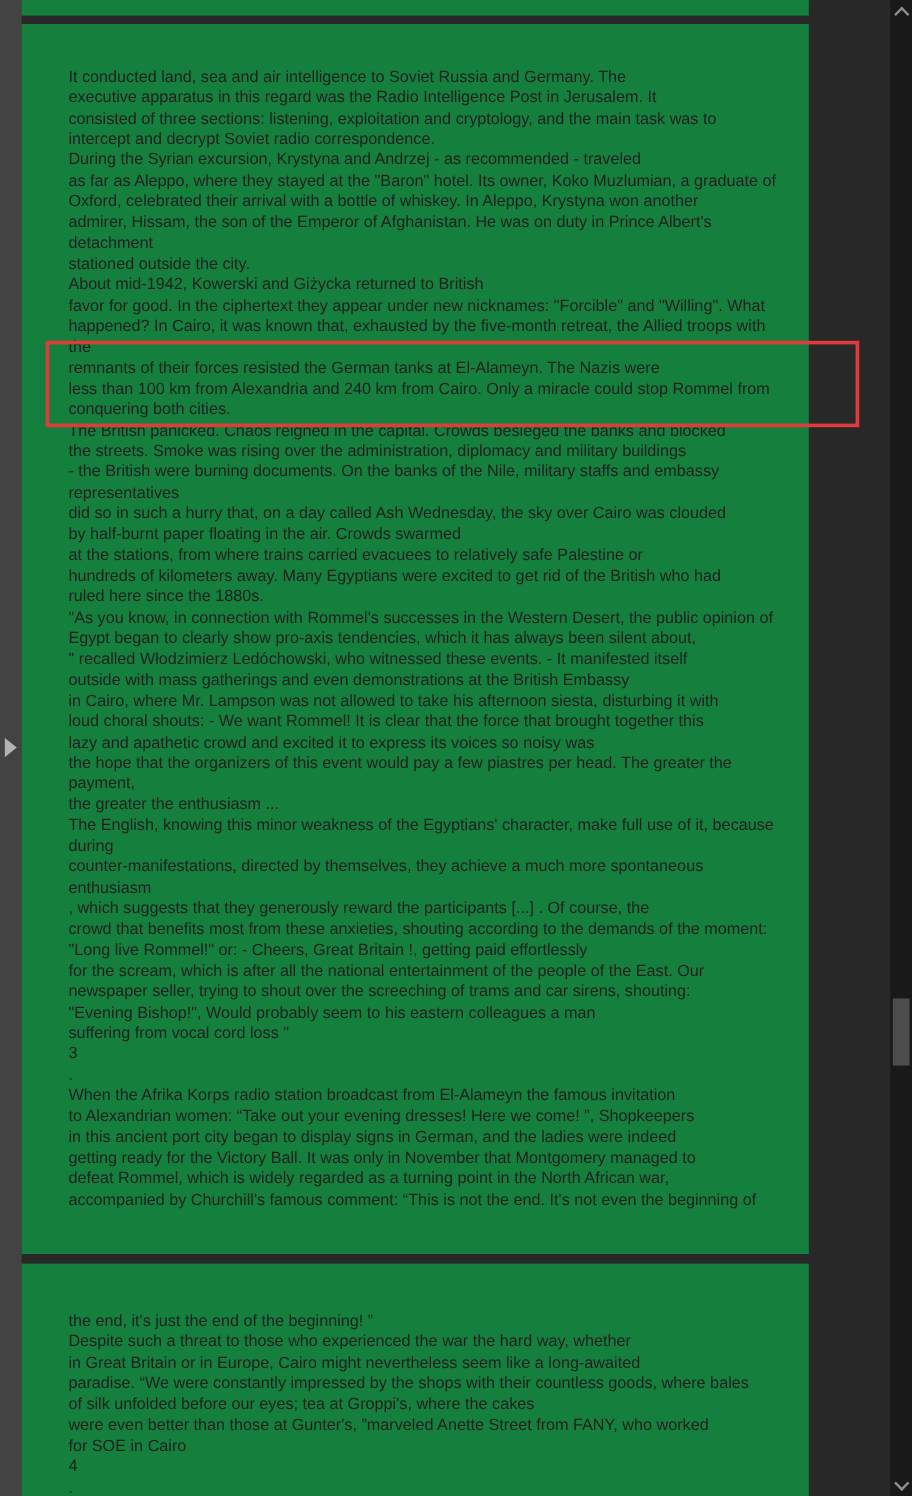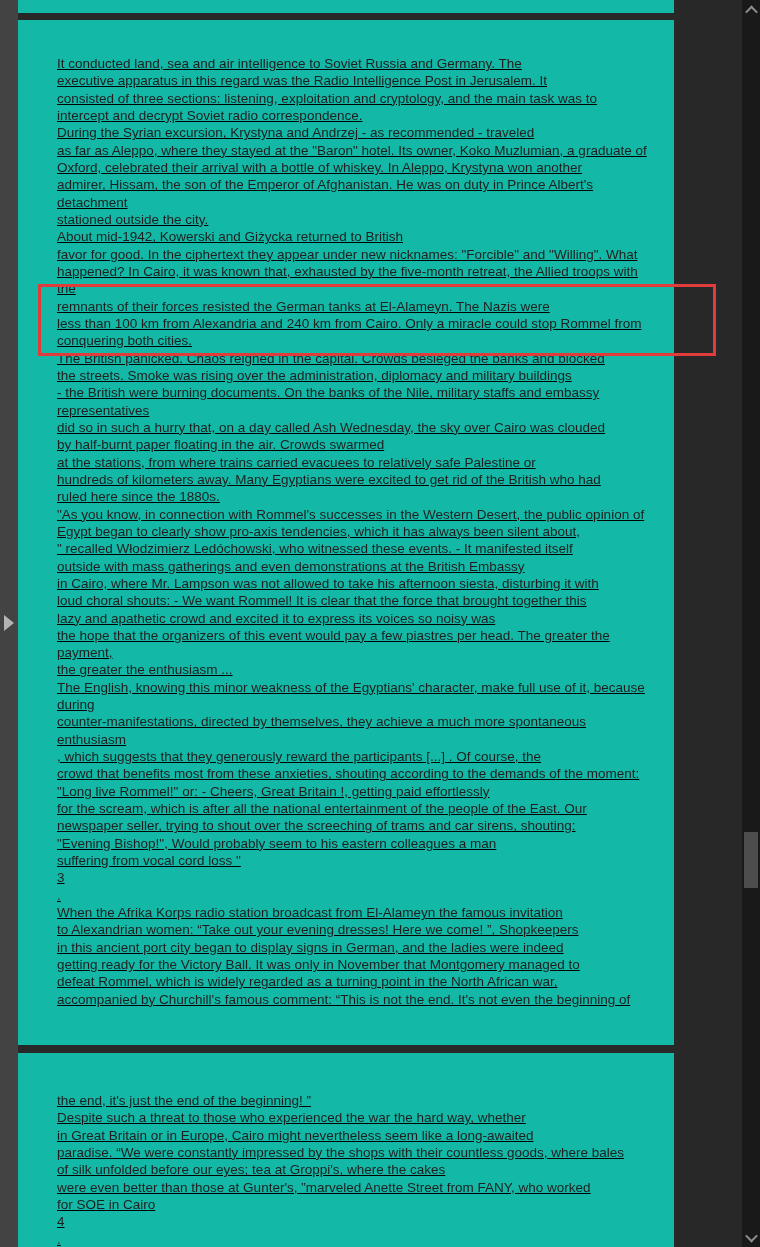--- a/index.html
+++ b/index.html
@@ -7,21 +7,21 @@
   .app{position:relative;width:760px;height:1247px;background:#282828;overflow:hidden;}
 
   
   .left-rail{position:absolute;left:0;top:0;width:18px;height:1247px;background:#434343;}
   .nav-triangle{position:absolute;left:4px;top:615px;width:0;height:0;
     border-top:8px solid transparent;border-bottom:8px solid transparent;
     border-left:10px solid #b3b3b3;cursor:pointer;}
 
   
   .doc-area{position:absolute;left:18px;top:0;width:724px;height:1247px;}
-  .page{position:absolute;left:0;width:656px;background:#14b8a6;text-decoration:underline;}
+  .page{position:absolute;left:0;width:656px;background:#15803d;}
   .page-prev{top:0;height:13px;}
   .page-1{top:20px;height:1025px;}
   .page-2{top:1053px;height:194px;}
 
   .page-text{color:#1f1f1f;font-size:13.5px;line-height:17.33px;white-space:pre;}
   .page-1 .page-text{padding:35px 8px 0 39px;}
   .page-2 .page-text{padding:39px 8px 0 39px;}
   .line{height:17.33px;overflow:visible;}
 
   

